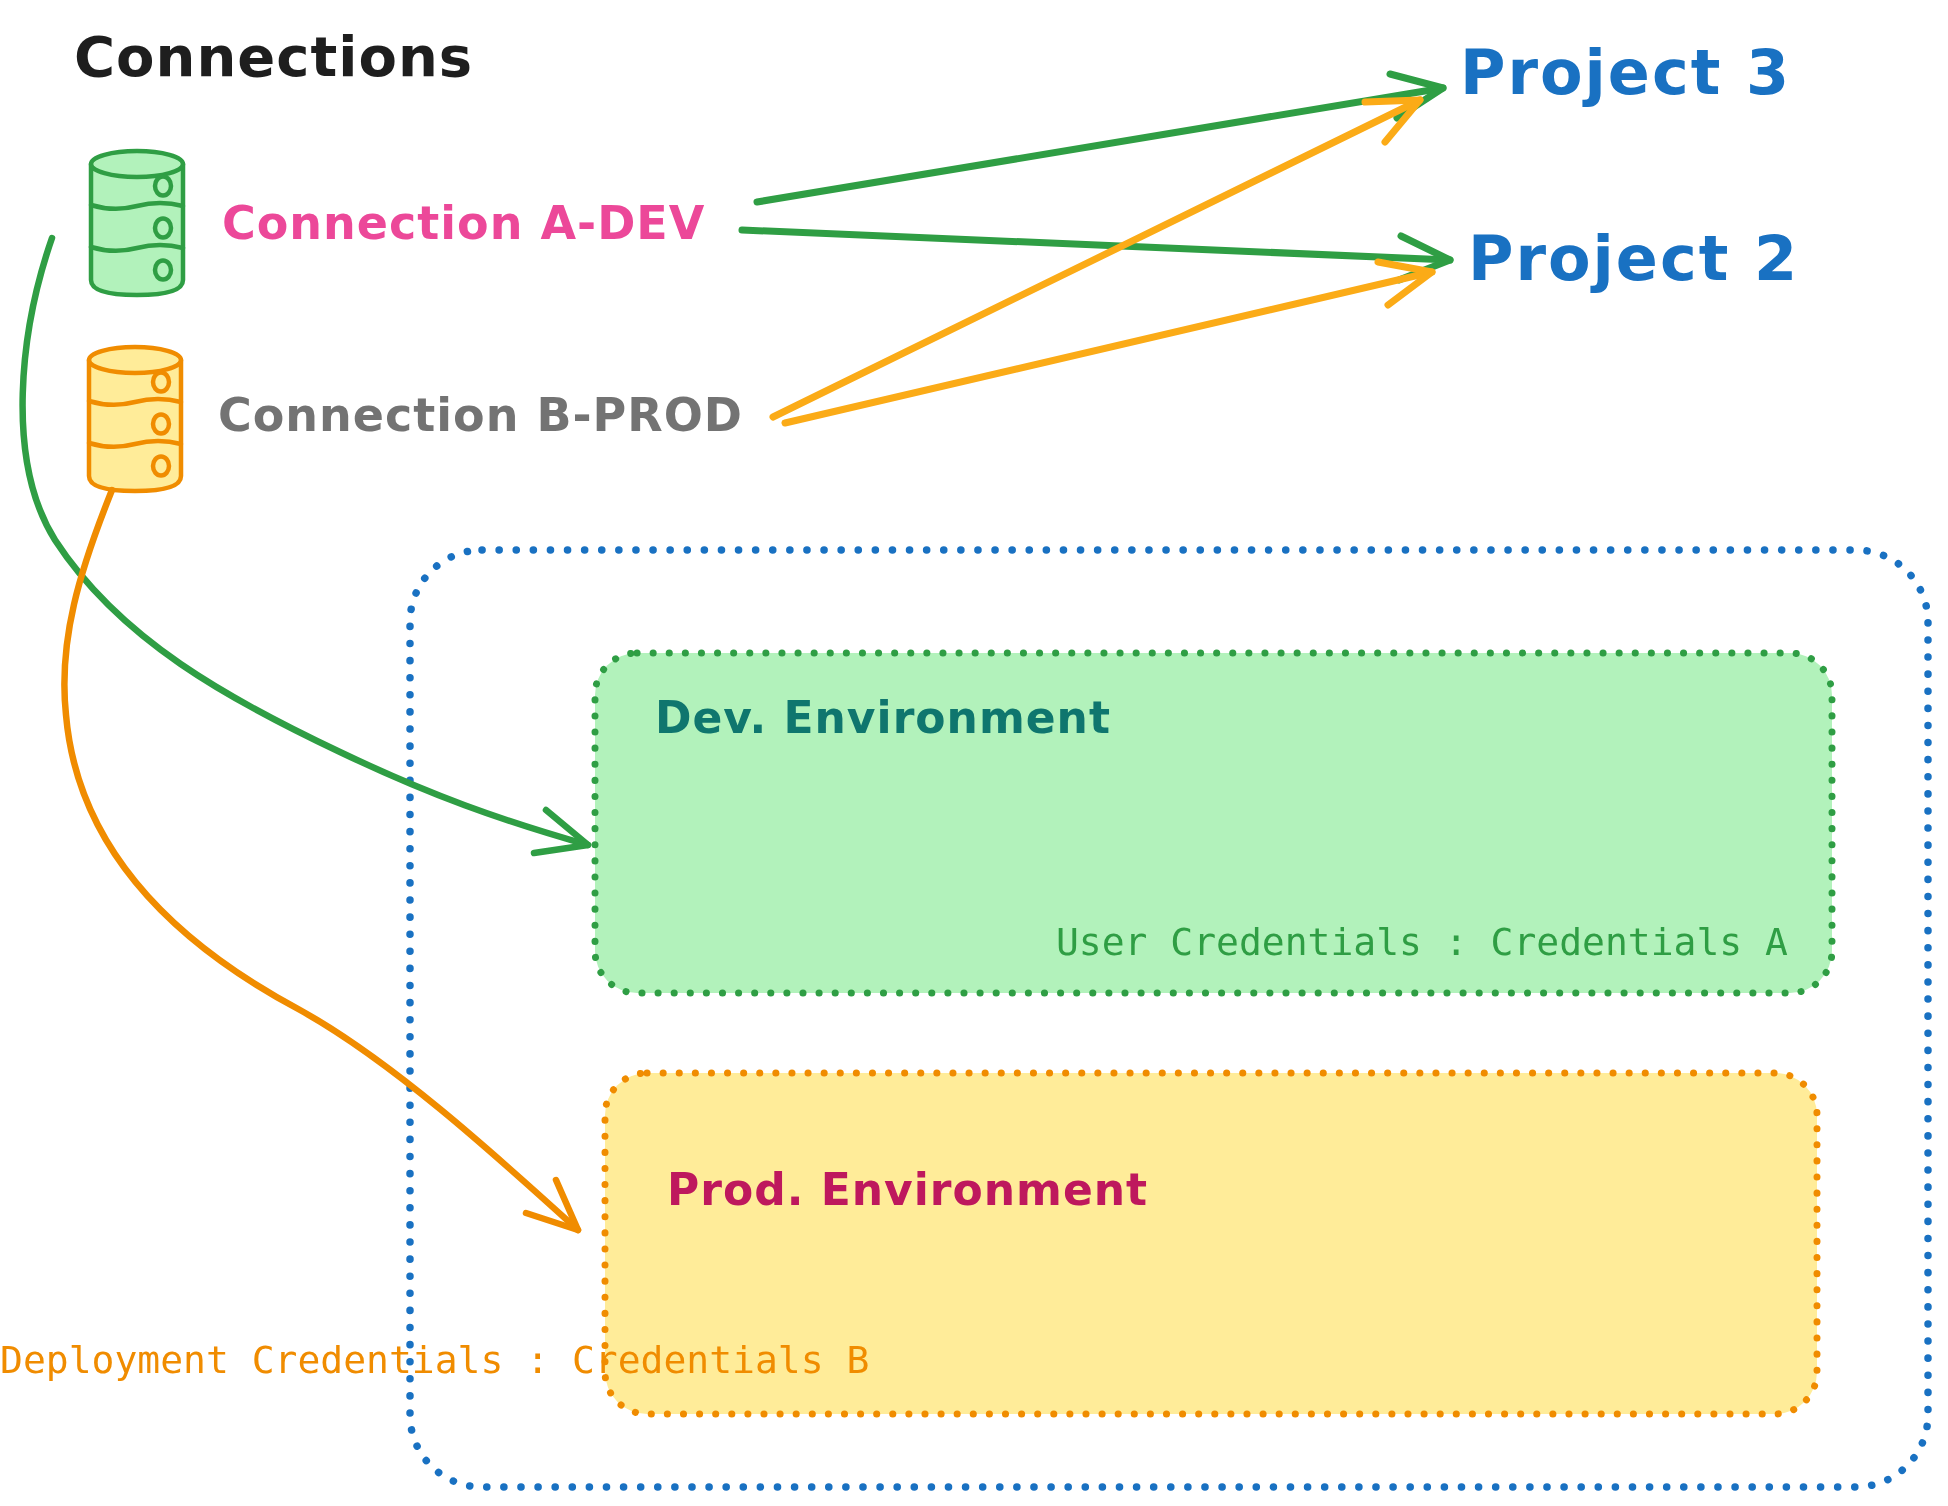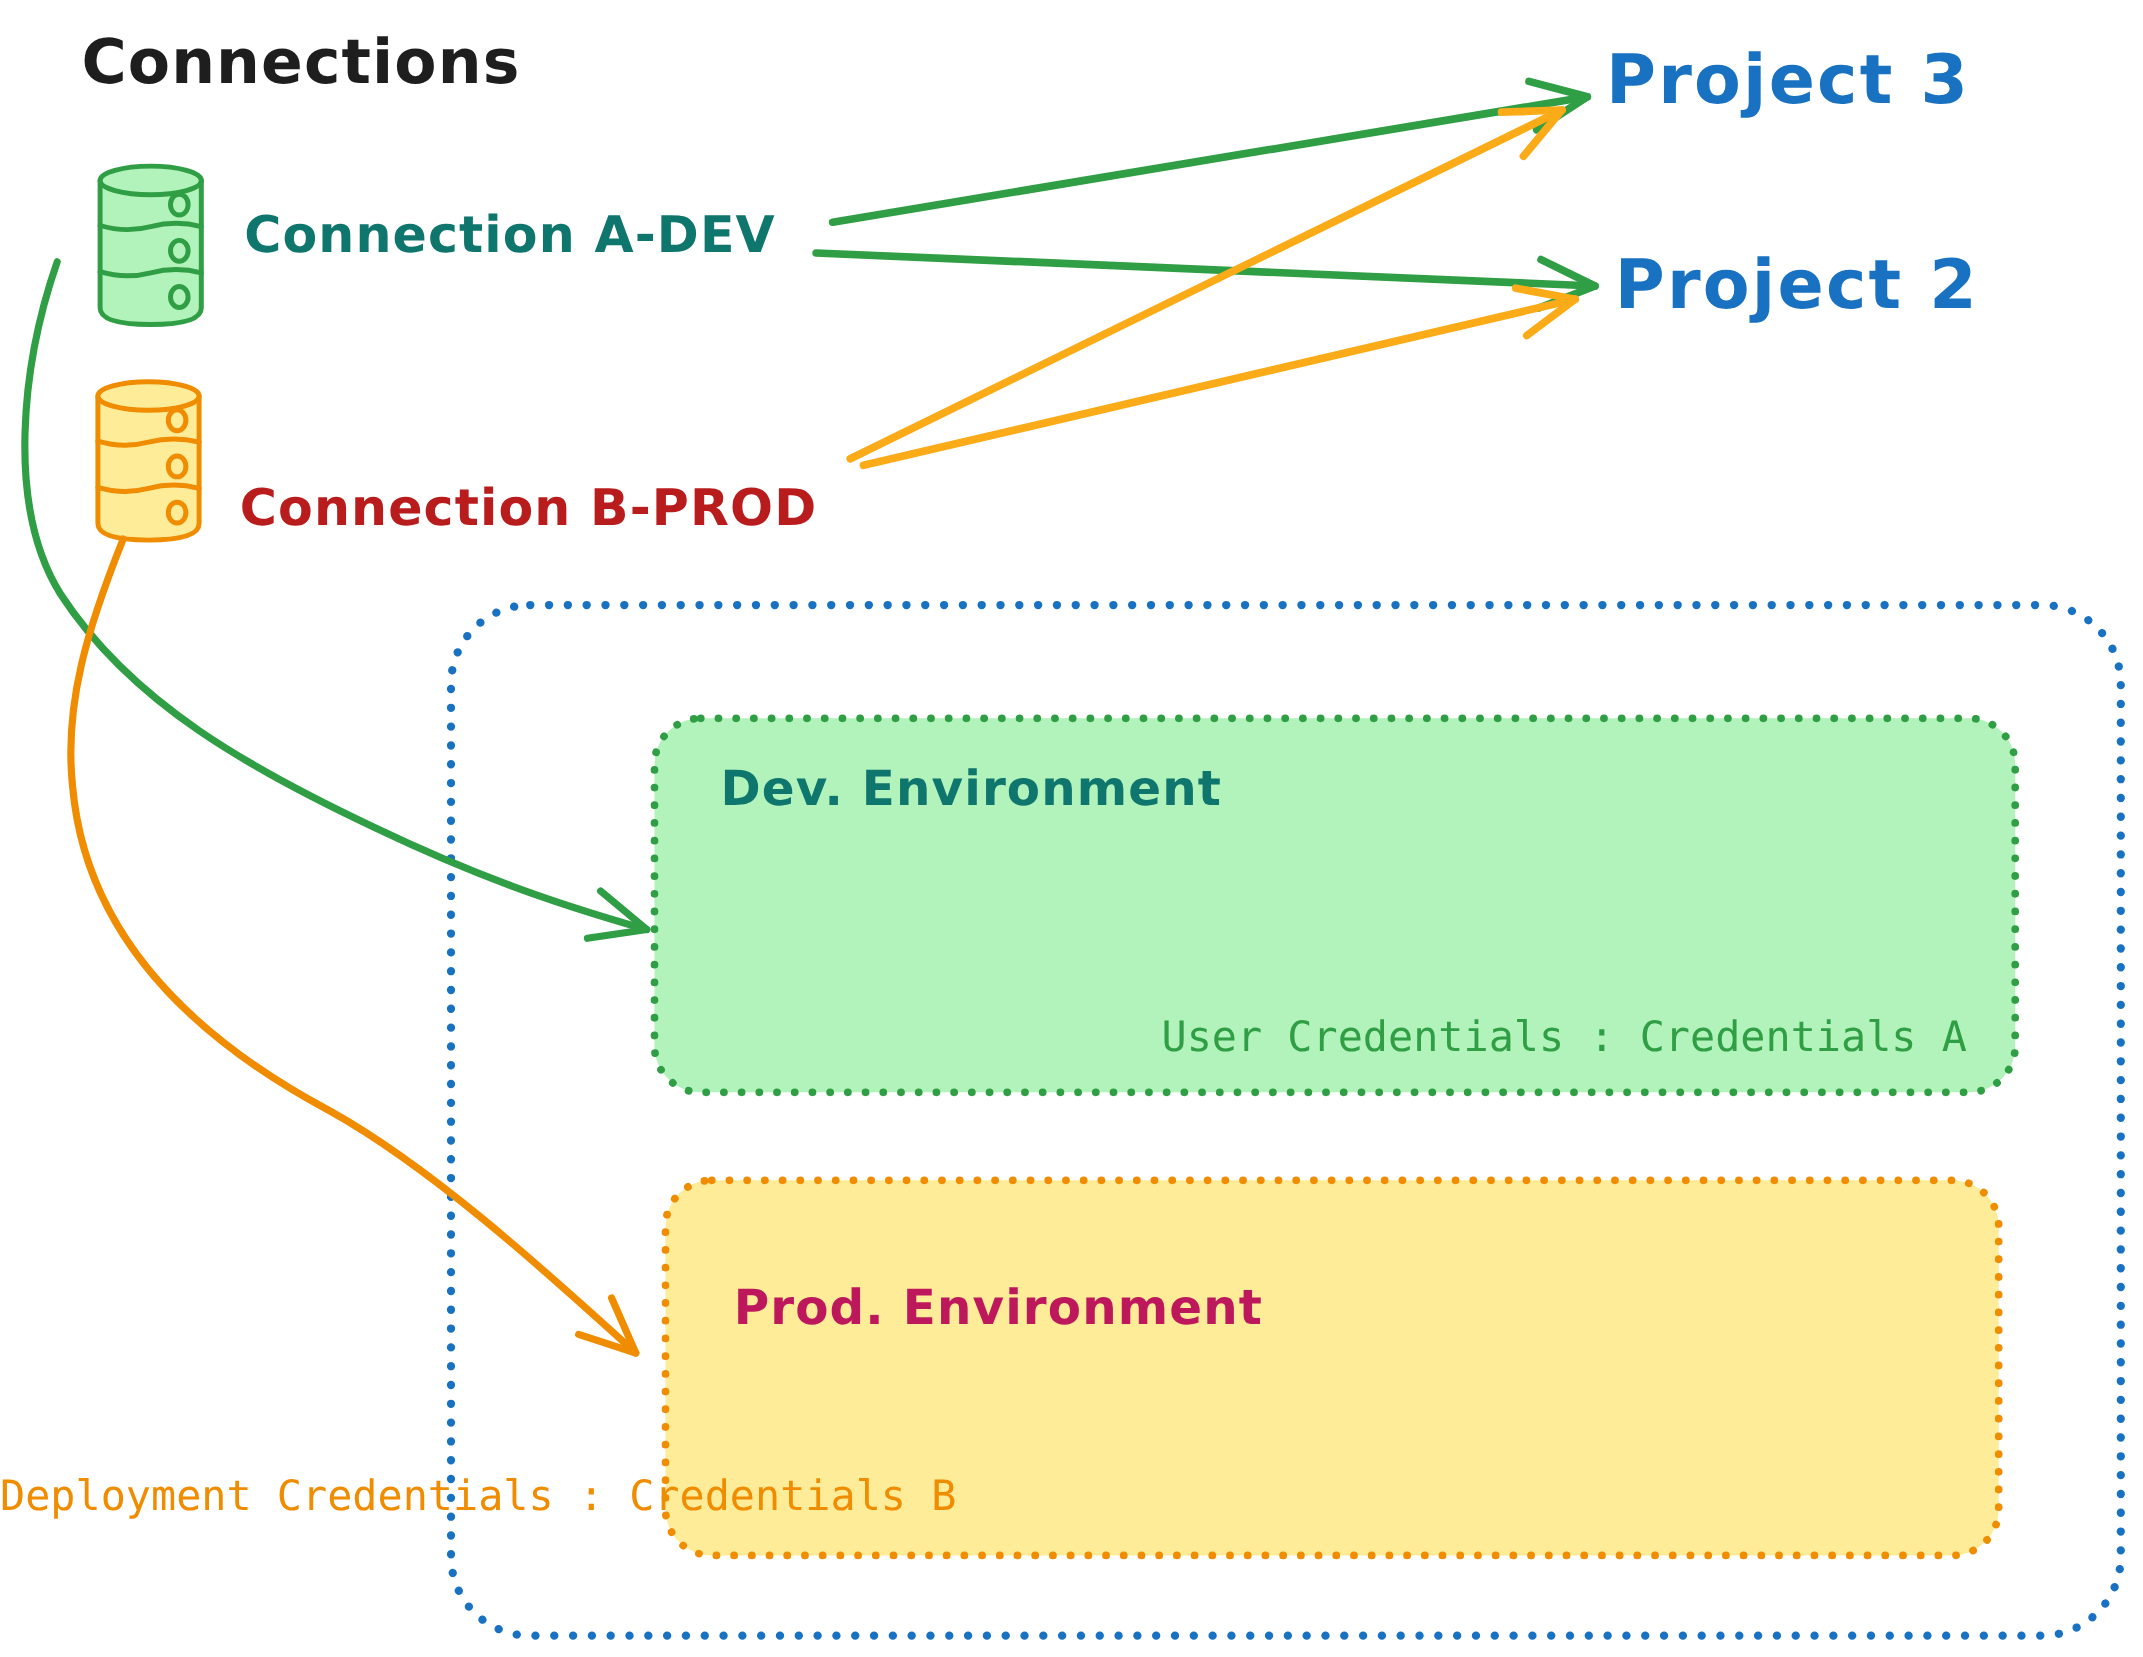--- a/index.html
+++ b/index.html
@@ -8,22 +8,22 @@
     width:1948px;height:1506px;
     background:#ffffff;
     font-family:"DejaVu Sans", sans-serif;
     overflow:hidden;
   }
   .abs{position:absolute;}
   #svg-layer{position:absolute;left:0;top:0;width:1948px;height:1506px;}
   .hand{font-weight:700;letter-spacing:1px;}
   .diagram-title{left:74px;top:24px;font-size:56px;color:#1e1e1e;}
   .conn-label{font-size:46px;}
-  .conn-dev{left:222px;top:186px;color:#0f766e;}
-  .conn-prod{left:218px;top:388px;color:#b91c1c;margin-top:46px;}
+  .conn-dev{left:222px;top:196px;color:#ec4899;}
+  .conn-prod{left:218px;top:388px;color:#737373;}
   .project-label{font-size:62px;color:#1971c2;letter-spacing:2px;text-align:right;}
   .proj3{left:1460px;top:36px;}
   .proj2{left:1468px;top:222px;}
   .proj1{left:1478px;top:424px;}
   .env-title{font-size:44px;font-weight:700;letter-spacing:1px;}
   .dev-title{left:655px;top:692px;color:#0f766e;}
   .prod-title{left:667px;top:1164px;color:#be185d;}
   .cred{
     font-family:"DejaVu Sans Mono", monospace;
     font-size:38px;font-weight:400;white-space:pre;

